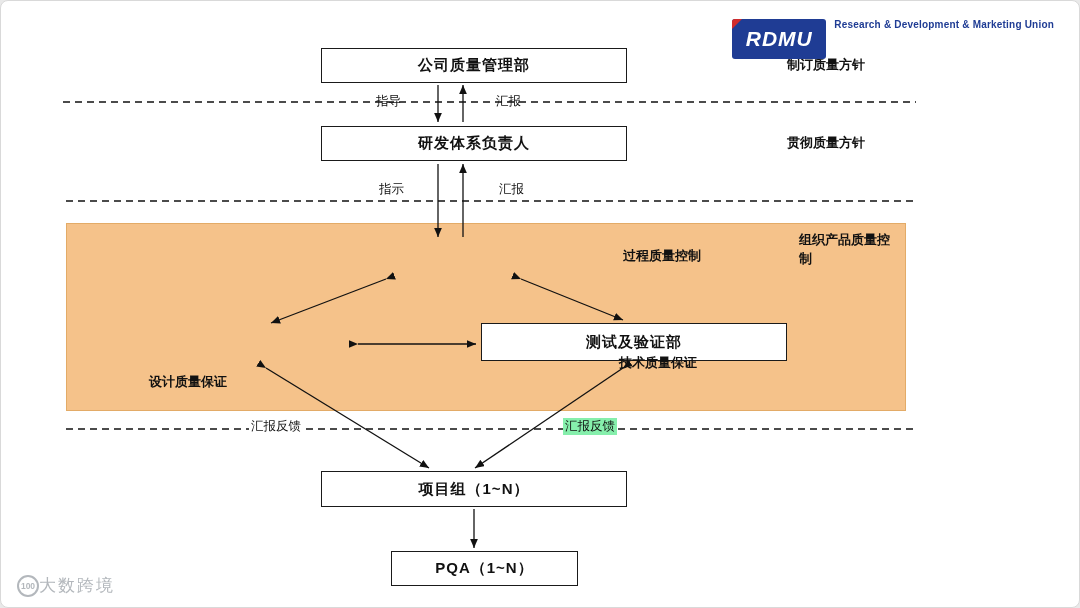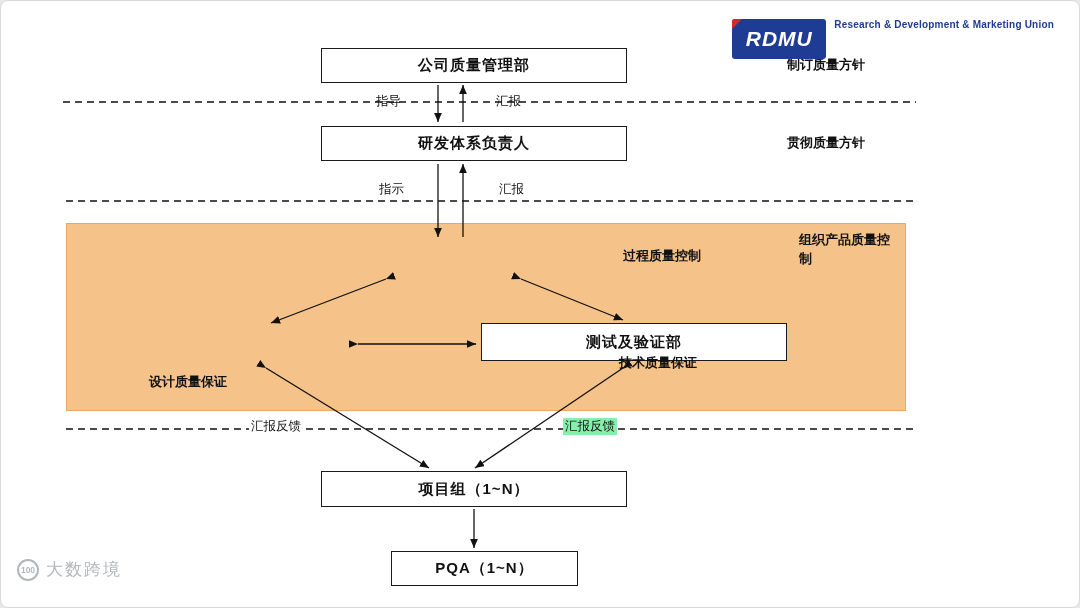--- a/index.html
+++ b/index.html
@@ -48,21 +48,21 @@
   }
   .logo-flag::before {
     content:""; position:absolute; left:0; top:0; width:0; height:0;
     border-top:10px solid #d12b2b; border-right:10px solid transparent;
     border-top-left-radius:3px;
   }
   .logo-text { display:flex; flex-direction:column; }
   .logo-name { color:#1F3C94; font-weight:bold; font-size:22px; letter-spacing:2px; line-height:1.1; }
   .logo-sub  { color:#1F3C94; font-size:10px; font-weight:bold; margin-top:0; letter-spacing:0.2px; }
   .watermark {
-    position:absolute; left:16px; bottom:26px; display:flex; align-items:center; gap:7px;
+    position:absolute; left:16px; bottom:10px; display:flex; align-items:center; gap:0;
     color:#9aa0a6; opacity:0.75; z-index:4;
   }
   .wm-icon {
     width:22px; height:22px; border:2px solid #9aa0a6; border-radius:50%;
     display:flex; align-items:center; justify-content:center;
     font-size:8.5px; font-weight:bold; color:#9aa0a6;
   }
   .wm-text { font-size:17px; letter-spacing:2px; }
 </style>
 </head>

